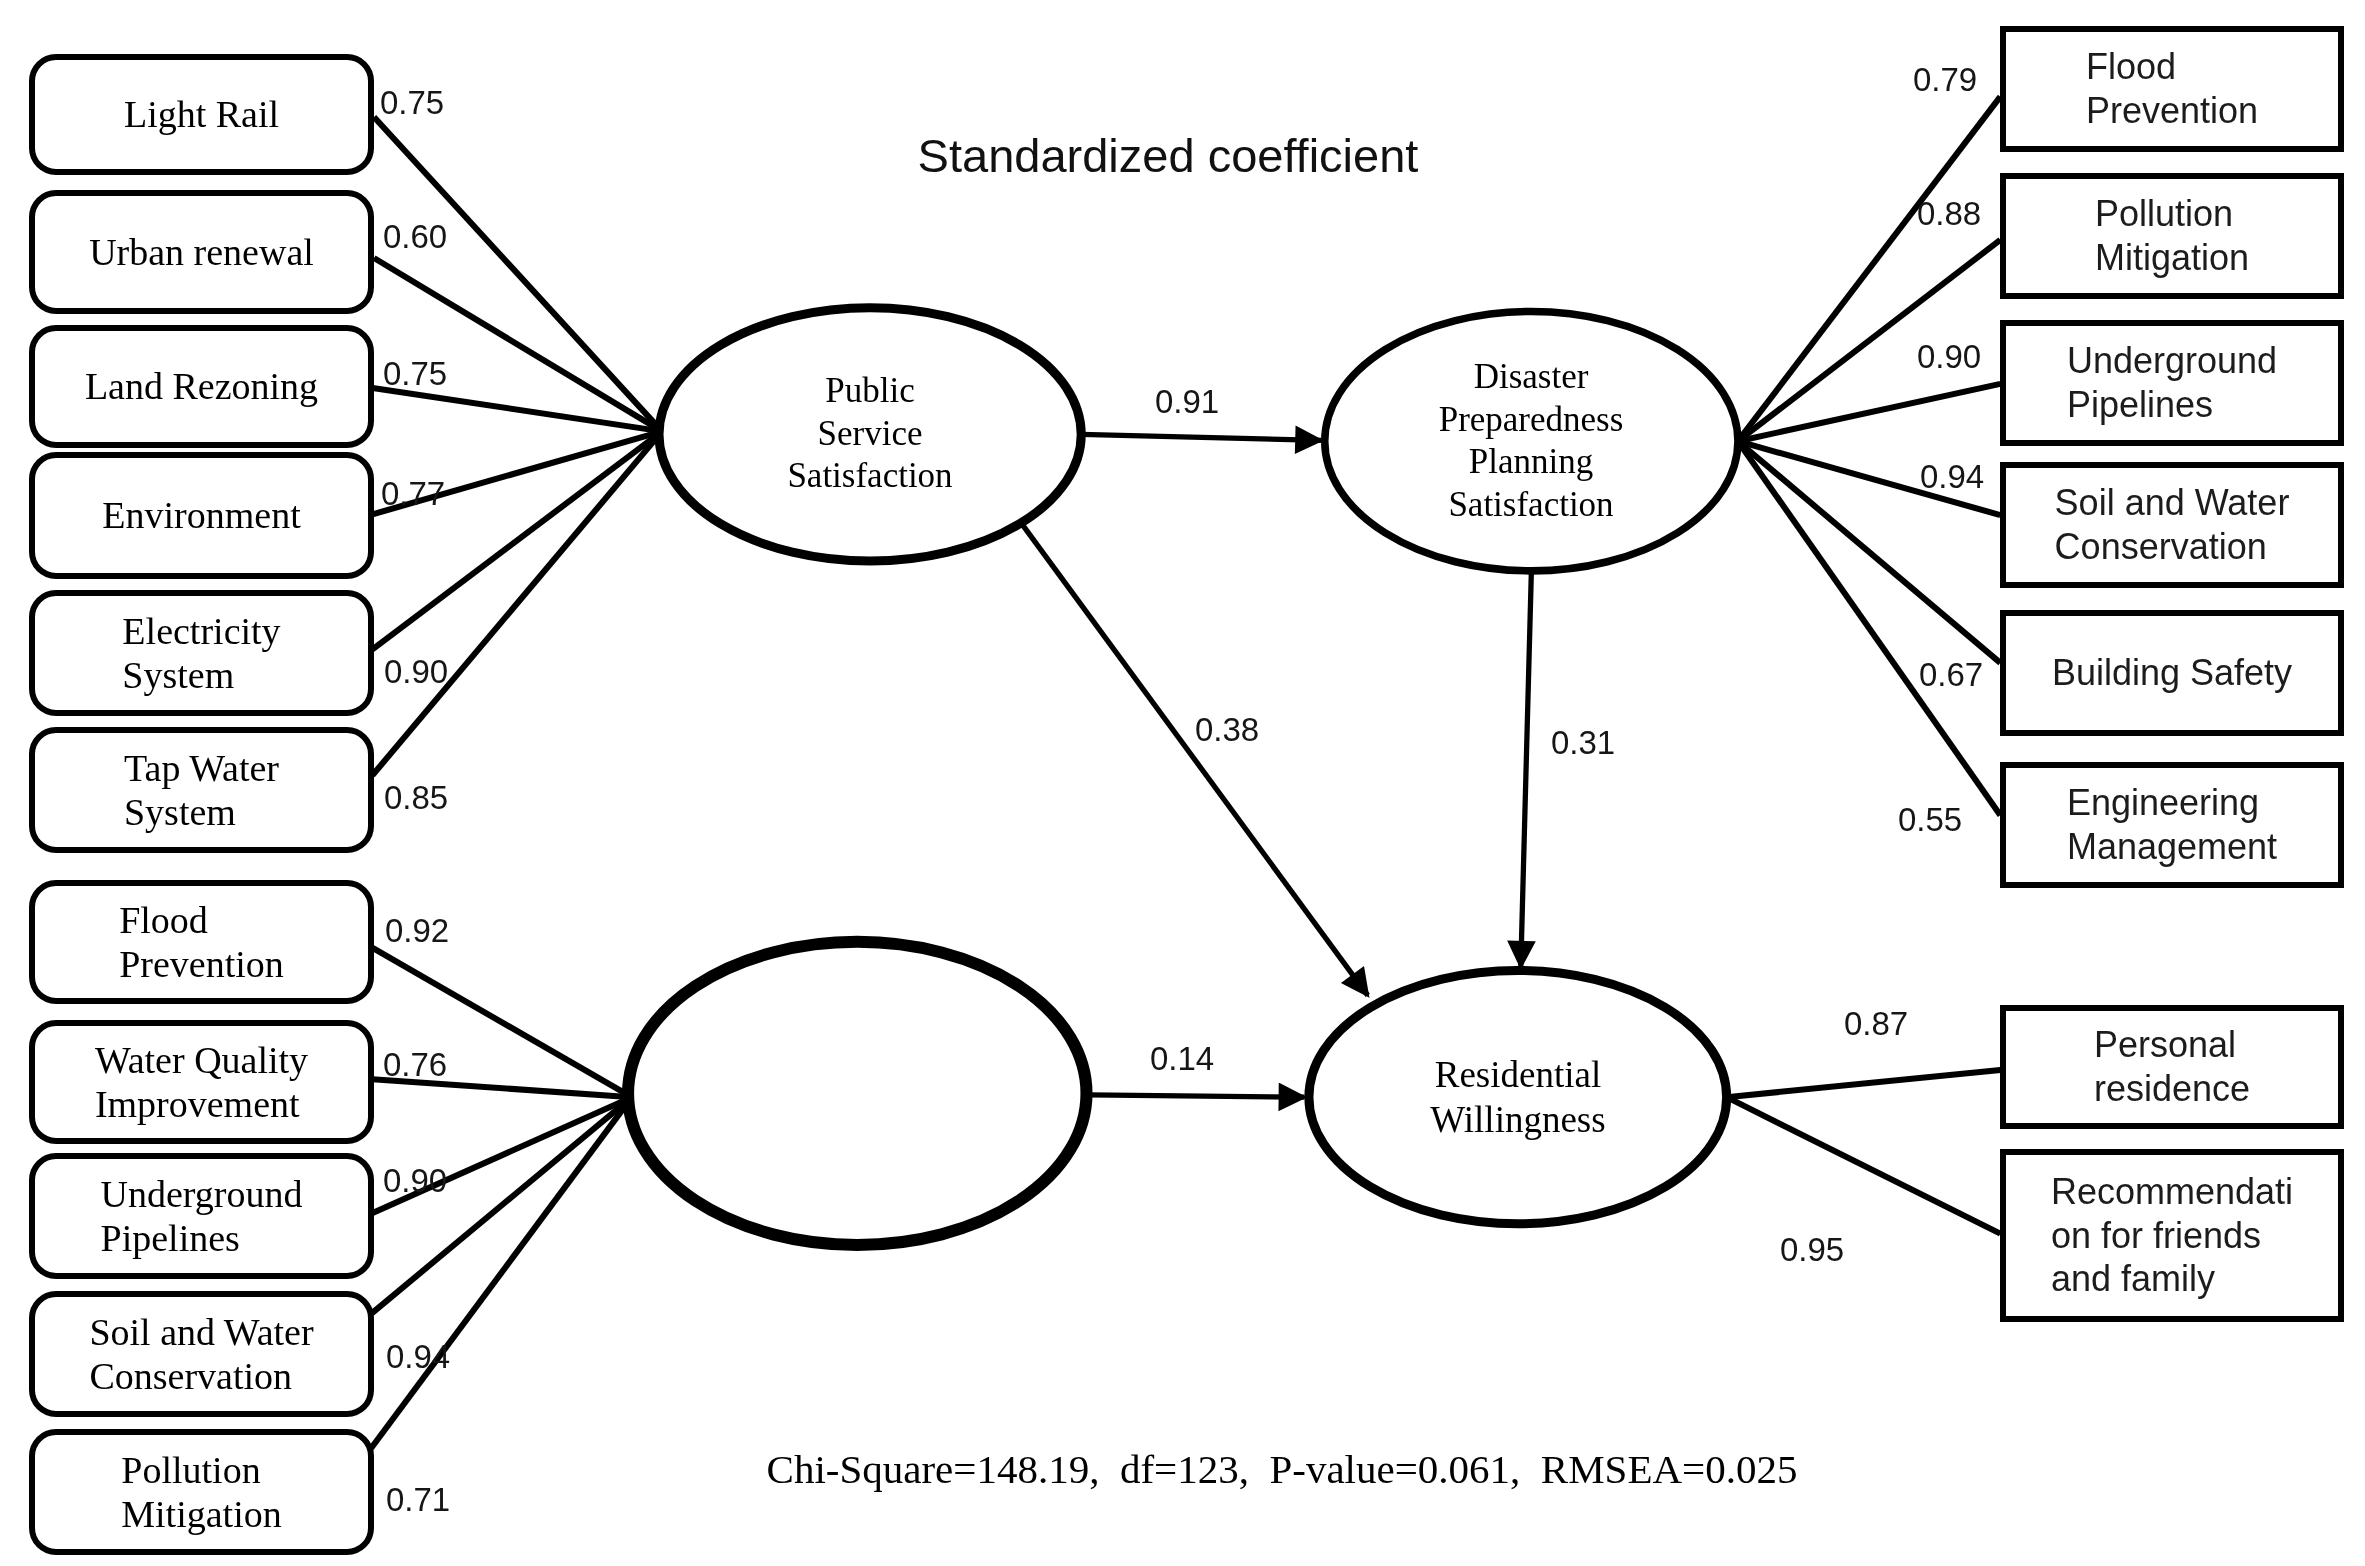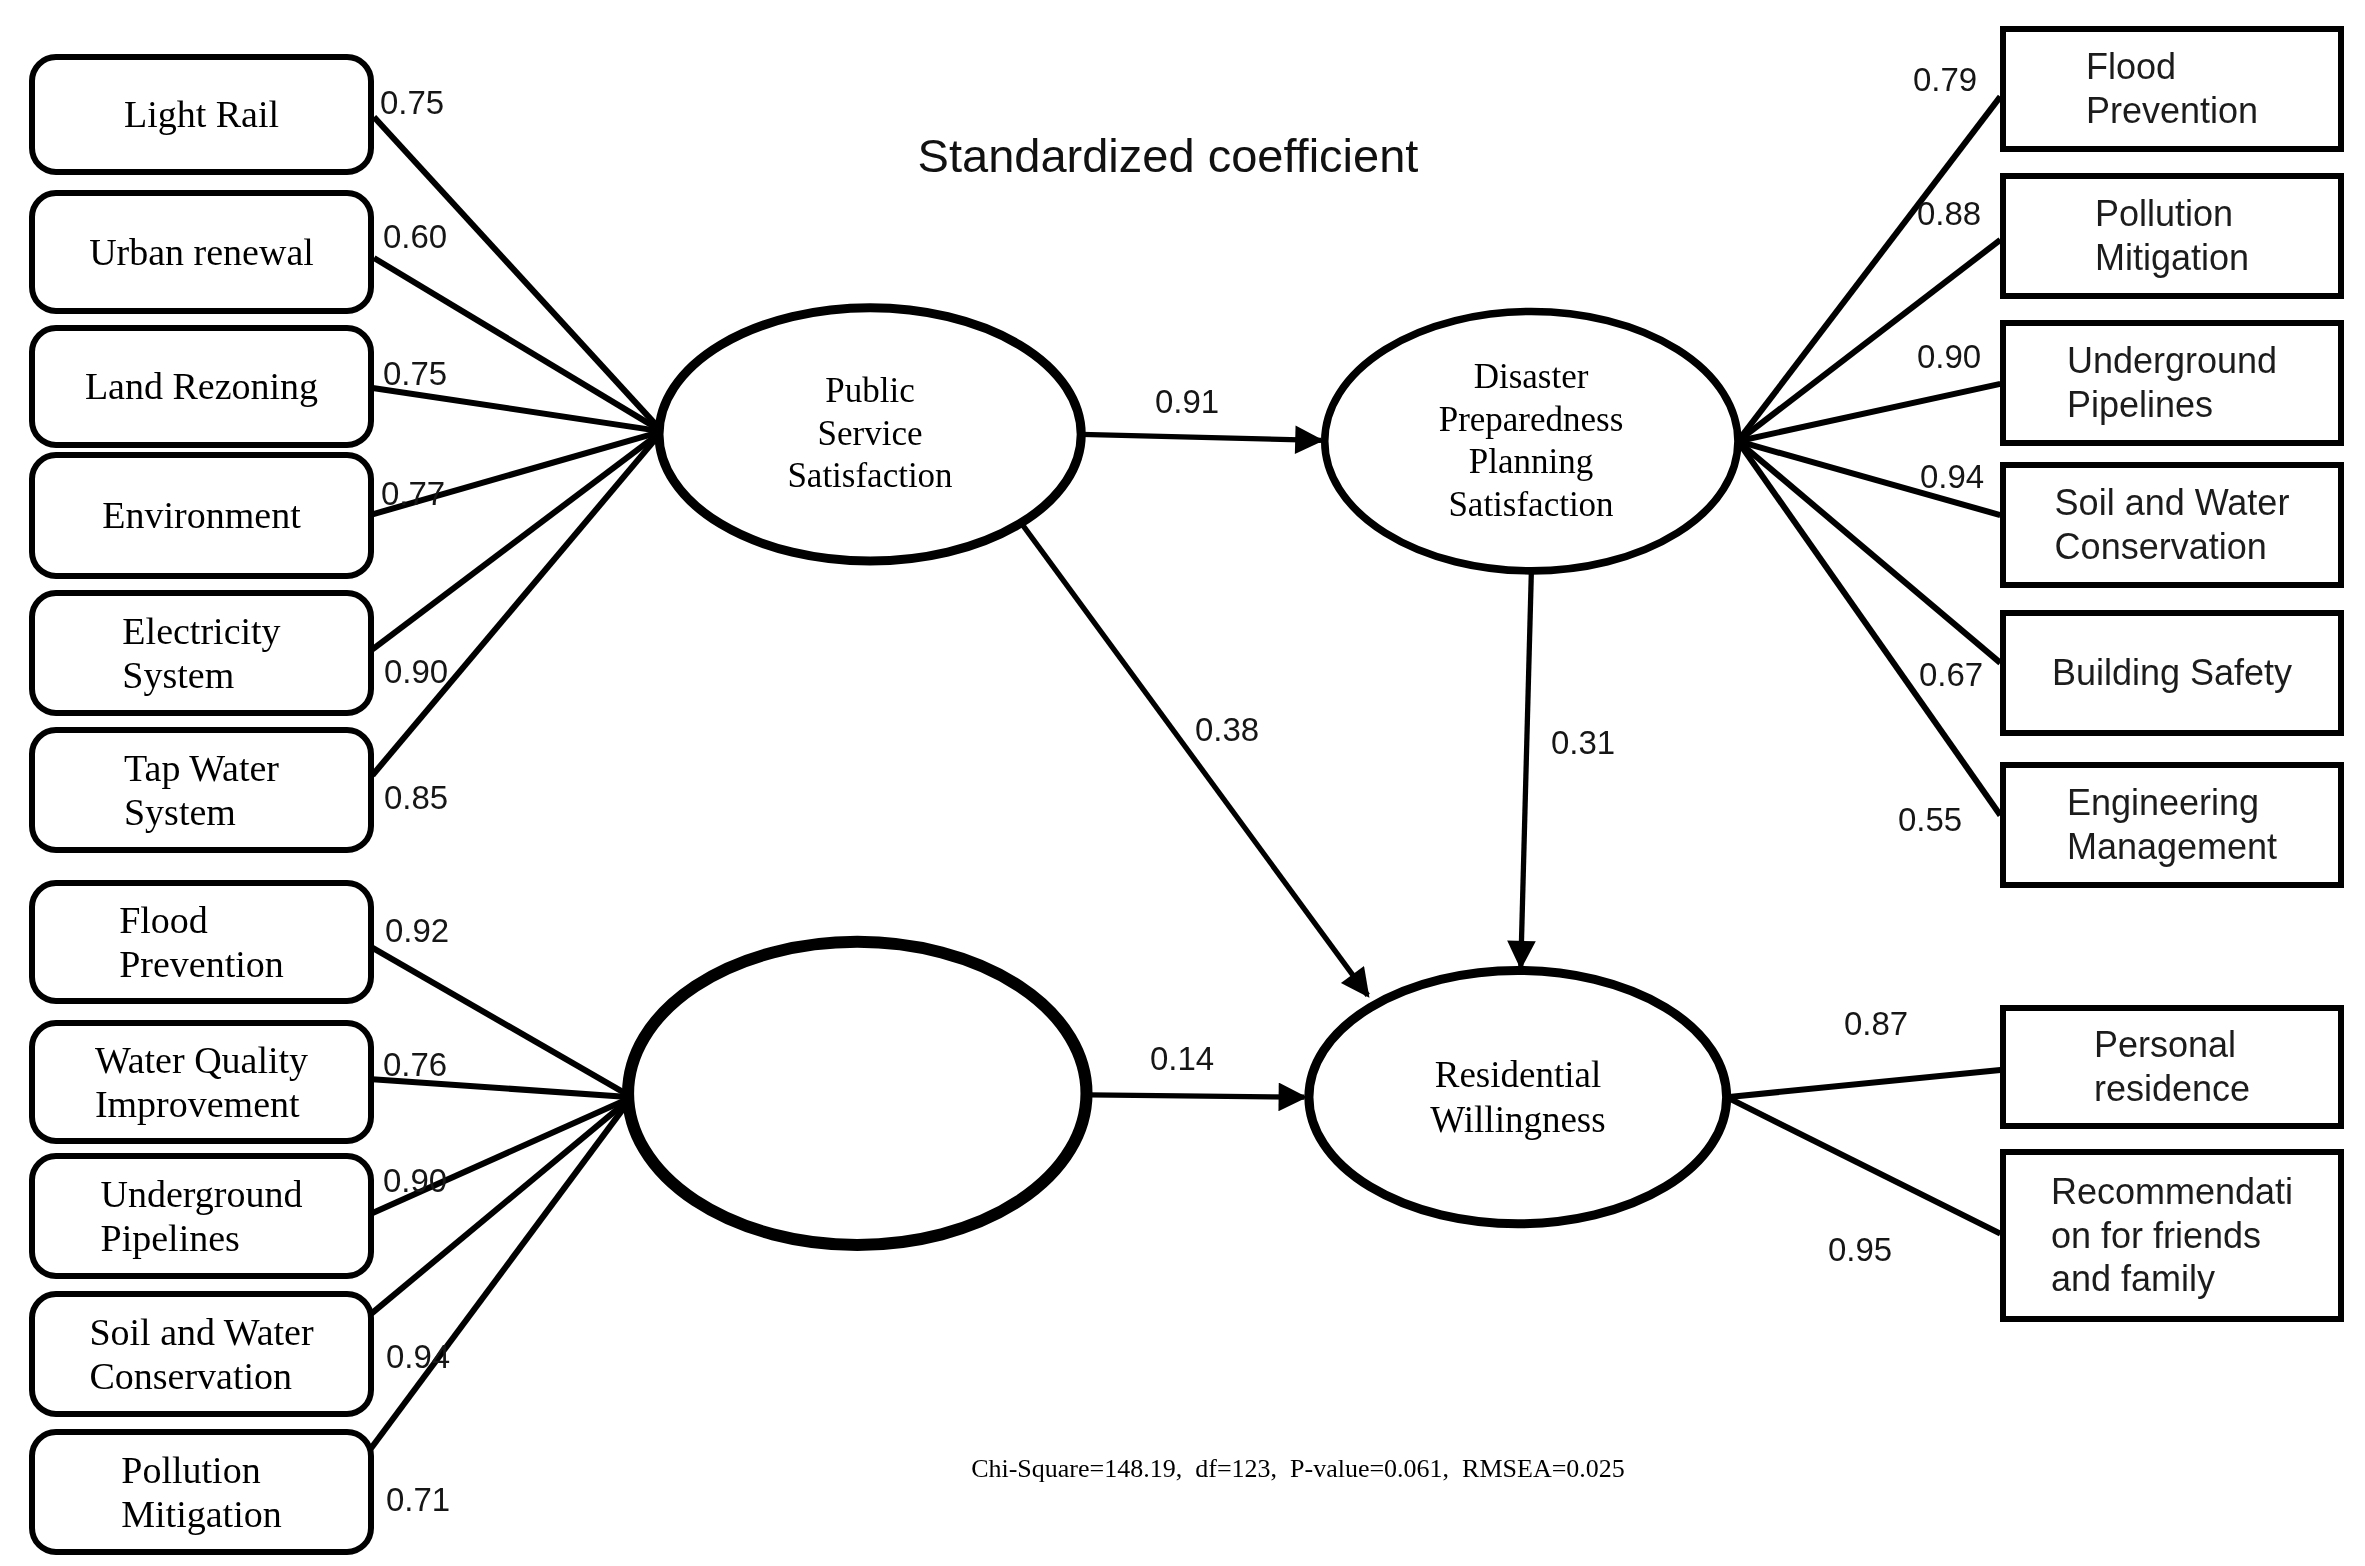--- a/index.html
+++ b/index.html
@@ -35,21 +35,21 @@
     font-family:"Liberation Serif","DejaVu Serif",serif;
   }
   .title{
     position:absolute;transform:translate(-50%,-50%);
     font-family:"Liberation Sans","DejaVu Sans",sans-serif;
     font-size:47px;color:#111;white-space:nowrap;
   }
   .fitnote{
     position:absolute;transform:translate(-50%,-50%);
     font-family:"Liberation Serif","DejaVu Serif",serif;
-    font-size:26px;color:#000;white-space:pre;margin-left:16px;
+    font-size:41px;color:#000;white-space:pre;
   }
 </style>
 </head>
 <body>
 
 <div class="canvas">
 
   <svg class="layer" viewBox="0 0 3138 2078" aria-hidden="true">
     <defs>
       <marker id="arrow" viewBox="0 0 10 10" refX="9" refY="5" markerWidth="46" markerHeight="38" orient="auto" markerUnits="userSpaceOnUse">
@@ -166,21 +166,21 @@
   <span class="coef" style="left:418px;top:1500px">0.71</span>
 
   <span class="coef" style="left:1945px;top:80px">0.79</span>
   <span class="coef" style="left:1949px;top:214px">0.88</span>
   <span class="coef" style="left:1949px;top:357px">0.90</span>
   <span class="coef" style="left:1952px;top:477px">0.94</span>
   <span class="coef" style="left:1951px;top:675px">0.67</span>
   <span class="coef" style="left:1930px;top:820px">0.55</span>
 
   <span class="coef" style="left:1876px;top:1024px">0.87</span>
-  <span class="coef" style="left:1860px;top:1250px">0.95</span>
+  <span class="coef" style="left:1812px;top:1250px">0.95</span>
 
   <span class="coef" style="left:1187px;top:402px">0.91</span>
   <span class="coef" style="left:1227px;top:730px">0.38</span>
   <span class="coef" style="left:1583px;top:743px">0.31</span>
   <span class="coef" style="left:1182px;top:1059px">0.14</span>
 
 </div>
 
 
 </body></html>

